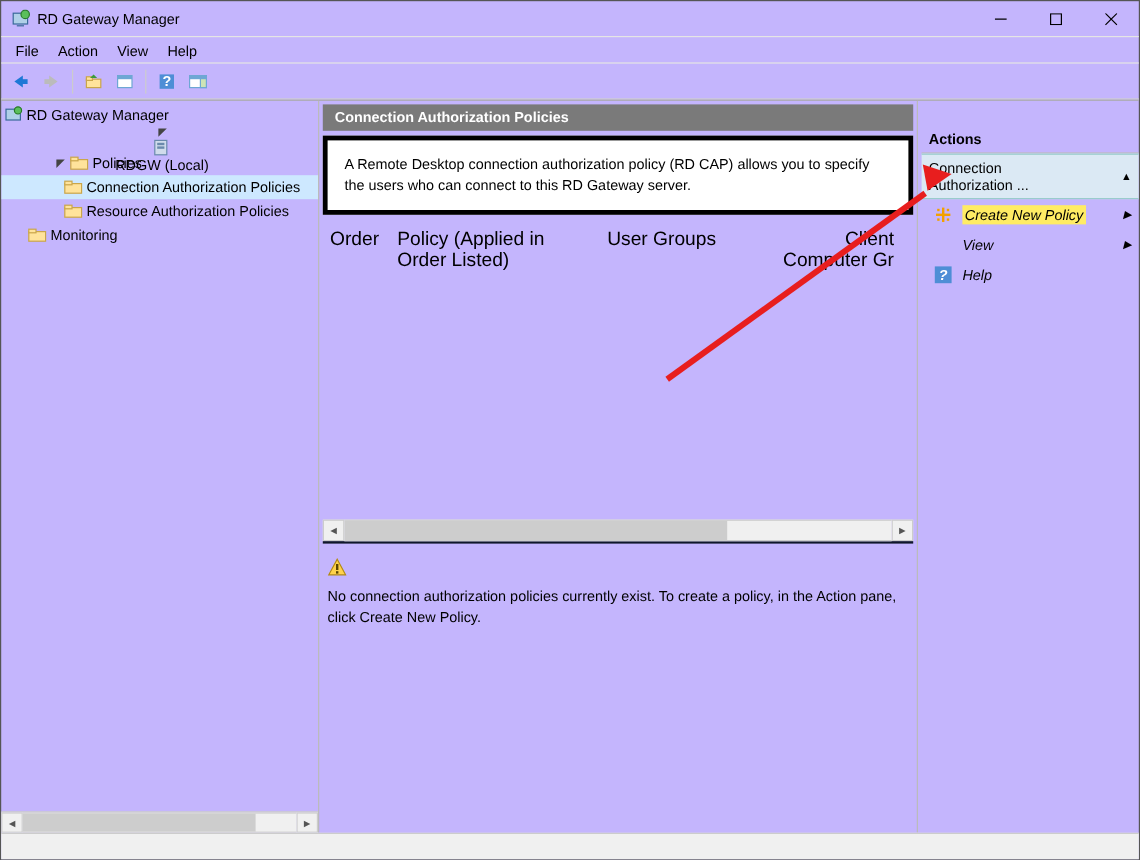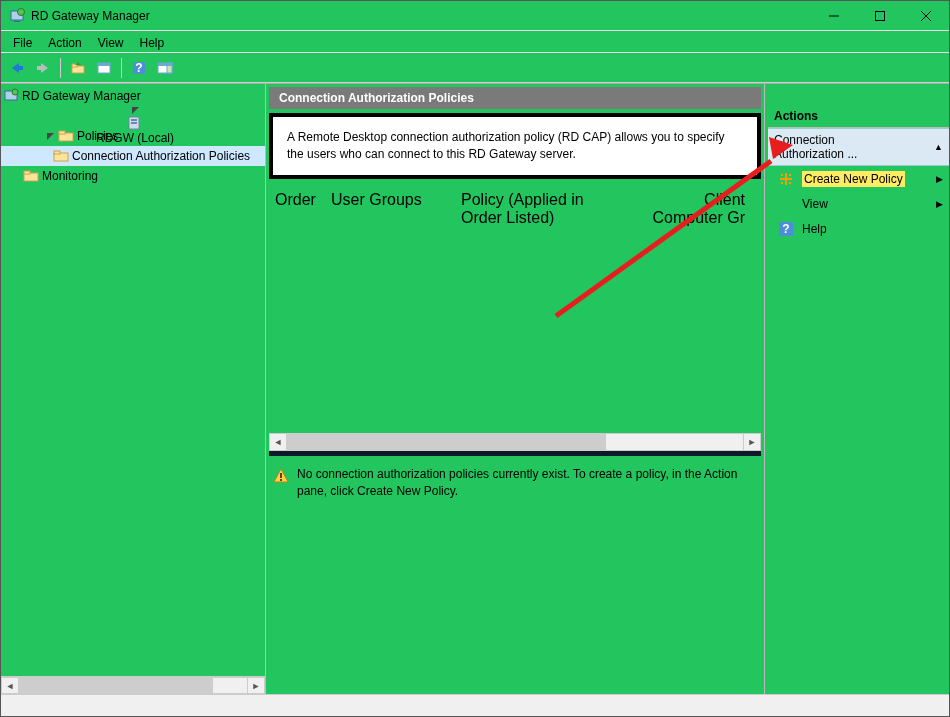--- a/index.html
+++ b/index.html
@@ -1,17 +1,17 @@
 <!DOCTYPE html>
 <html><head>
   <meta charset="utf-8">
   <style>
     * { box-sizing: border-box; margin:0; padding:0; font-family:"Segoe UI",Tahoma,sans-serif; font-size:12px; color:#000; }
     body { background:#fff; }
-    .window { width:950px; height:717px; border:1px solid #555; position:relative; background:#22c55e; display:flex; flex-direction:column; }
+    .window { width:950px; height:717px; border:1px solid #555; position:relative; background:#c4b5fd; display:flex; flex-direction:column; }
     .titlebar { height:30px; display:flex; align-items:center; border-bottom:1px solid #e5e5e5; }
     .title-icon { width:16px; height:16px; margin:0 6px 0 8px; display:flex; align-items:center; justify-content:center; }
     .title-text { flex:1; font-size:12px; }
     .win-btns { display:flex; height:100%; }
     .win-btn { width:46px; height:100%; display:flex; align-items:center; justify-content:center; }
     .menubar { height:22px; display:flex; align-items:flex-end; padding:0 4px; border-bottom:1px solid #e5e5e5; }
     .menu-item { padding:2px 8px; font-size:12px; }
     .toolbar { height:30px; display:flex; align-items:center; padding:2px 4px; border-bottom:1px solid #d0d0d0; gap:2px; }
     .tb-btn { width:24px; height:24px; display:flex; align-items:center; justify-content:center; border:1px solid transparent; }
     .tb-sep { width:1px; height:20px; background:#ccc; margin:0 3px; }
@@ -27,24 +27,24 @@
     .hscroll { height:18px; display:flex; border-top:1px solid #ccc; }
     .hscroll-arrow { width:18px; display:flex; align-items:center; justify-content:center; background:#f0f0f0; border:1px solid #ccc; font-size:9px; color:#555;}
     .hscroll-track { flex:1; background:#f0f0f0; border:1px solid #ccc; border-left:none; border-right:none; position:relative; }
     .hscroll-thumb { position:absolute; left:0; top:0; height:100%; background:#cdcdcd; }
     .panel-hdr { background:#7a7a7a; color:#fff; font-weight:bold; padding:4px 10px; font-size:12px; }
     .desc-box { border:4px solid #000000; background:#fff; padding:12px 14px; margin:4px 0; font-size:12px; line-height:1.4; }
     .list-hdrs { display:flex; padding:4px 6px; border-bottom:0; }
     .list-col { padding:4px 10px 4px 0; font-size:16px; }
     .list-body { flex:1; border-top:none; position:relative; }
     .mid-hscroll { height:18px; display:flex; margin-top:2px; }
-    .msg-box { border-top:5px solid #0f172a; padding:10px 10px 10px 4px; display:flex; gap:8px; min-height:240px; }
+    .msg-box { border-top:2px solid #0f172a; padding:10px 10px 10px 4px; display:flex; gap:8px; min-height:240px;flex-direction:column; }
     .actions-hdr { font-weight:bold; padding:4px 6px; border-bottom:1px solid #bbb; }
     .actions-sub { background:#dbe9f4; border-top:1px solid #9cc; border-bottom:1px solid #9cc; padding:4px 6px; font-size:12px; display:flex; align-items:center;gap:42px; }
-    .action-row { padding:5px 6px 5px 10px; display:flex; align-items:center; gap:8px; }
+    .action-row { padding:5px 6px 5px 10px; display:flex; align-items:center; gap:8px;font-style:italic; }
     .action-row.highlight .label { background:#ffec64; padding:1px 2px; }
     .action-icon { width:16px; height:16px; display:flex; align-items:center; justify-content:center; flex-shrink:0;}
     .chev-r { margin-left:auto; font-size:9px; }
     .statusbar { height:22px; border-top:1px solid #ccc; background:#f0f0f0; }
     .arrow-annotation { position:absolute; pointer-events:none; }
     svg { display:block; }
   </style>
 </head>
 <body>
 
@@ -173,20 +173,29 @@
         </div>
         <div class="tree-row selected" style="padding-left:52px;">
           <span class="ticon">
               <svg width="16" height="14">
                 <rect x="1" y="4" width="14" height="8" fill="#ffe39b" stroke="#caa64a"></rect>
                 <rect x="1" y="2" width="6" height="3" fill="#ffe39b" stroke="#caa64a"></rect>
               </svg>
             </span>
           <span>Connection Authorization Policies</span>
         </div>
+        <div class="tree-row" style="padding-left:52px;">
+          <span class="ticon">
+              <svg width="16" height="14">
+                <rect x="1" y="4" width="14" height="8" fill="#ffe39b" stroke="#caa64a"></rect>
+                <rect x="1" y="2" width="6" height="3" fill="#ffe39b" stroke="#caa64a"></rect>
+              </svg>
+            </span>
+          <span>Resource Authorization Policies</span>
+        </div>
         <div class="tree-row" style="padding-left:22px;">
           <span class="ticon">
               <svg width="16" height="14">
                 <rect x="1" y="4" width="14" height="8" fill="#ffe39b" stroke="#caa64a"></rect>
                 <rect x="1" y="2" width="6" height="3" fill="#ffe39b" stroke="#caa64a"></rect>
               </svg>
             </span>
           <span>Monitoring</span>
         </div>
       </div>
@@ -198,22 +207,22 @@
         <div class="hscroll-arrow">►</div>
       </div>
     </div>
 
     <div class="pane-mid">
       <div class="panel-hdr">Connection Authorization Policies</div>
       <div class="desc-box">A Remote Desktop connection authorization policy (RD CAP) allows you to specify the users who can connect to this RD Gateway server.</div>
 
       <div class="list-hdrs">
         <div class="list-col" style="width:56px;">Order</div>
+        <div class="list-col" style="width:175px;">Policy (Applied in Order Listed)</div>
         <div class="list-col" style="width:130px;">User Groups</div>
-        <div class="list-col" style="width:175px;">Policy (Applied in Order Listed)</div>
         <div class="list-col" style="flex:1;text-align:right;">Client Computer Gr</div>
       </div>
       <div class="list-body"></div>
 
       <div class="mid-hscroll">
         <div class="hscroll-arrow">◄</div>
         <div class="hscroll-track">
             <div class="hscroll-thumb" style="width:70%;"></div>
           </div>
         <div class="hscroll-arrow">►</div>

